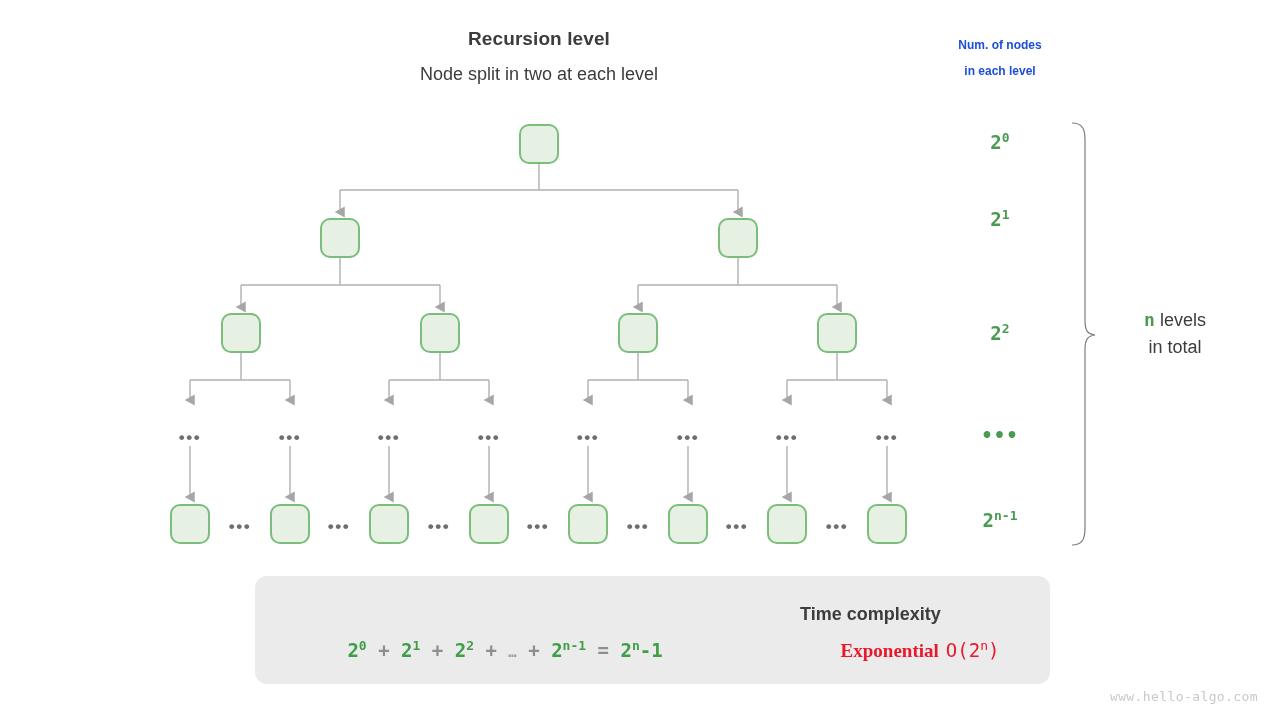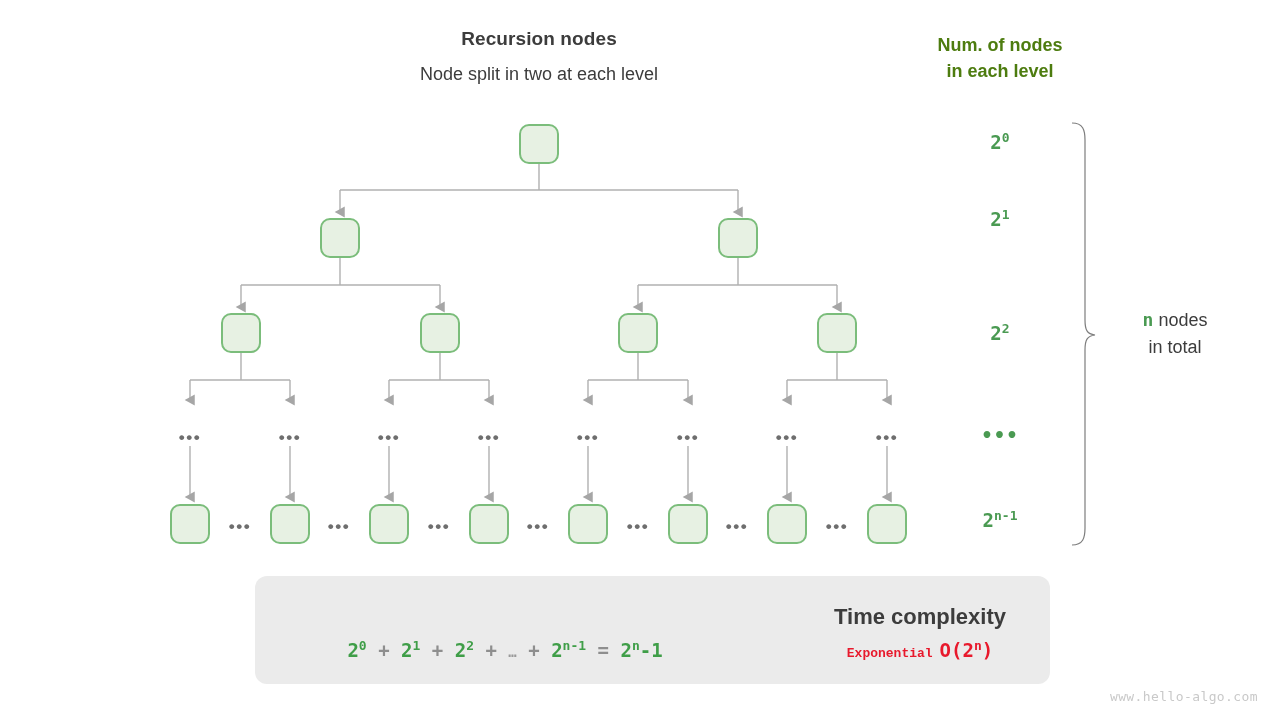--- a/index.html
+++ b/index.html
@@ -40,23 +40,23 @@
     font-size: 18px;
     font-weight: normal;
     color: #3c3c3c;
   }
   #nodes-col-title {
     position: absolute;
     left: 900px;
     top: 32px;
     width: 200px;
     text-align: center;
-    font-size: 18px;
-    font-weight: bold;
-    color: #4d7c0f;
+    font-size: 12px;
+    font-weight: bold;
+    color: #1d4ed8;
     line-height: 26px;
   }
   
   svg.canvas {
     position: absolute;
     left: 0;
     top: 0;
     width: 1280px;
     height: 720px;
   }
@@ -151,42 +151,41 @@
   }
   #ops-formula .dots {
     font-size: 14px;
     color: #9a9a9a;
   }
   #tc-title {
     position: absolute;
     left: 800px;
     top: 604px;
     width: 240px;
-    text-align: center;
-    font-size: 22px;
+    font-size: 18px;
     font-weight: bold;
     color: #3c3c3c;
   }
   #tc-value {
     position: absolute;
     left: 790px;
     top: 639px;
     width: 260px;
     text-align: center;
     white-space: nowrap;
     color: #e8192c;
   }
   #tc-value .word {
-    font-family: Liberation Mono, monospace;
-    font-weight: bold;
-    font-size: 13px;
+    font-family: Liberation Serif, serif;
+    font-weight: bold;
+    font-size: 19px;
   }
   #tc-value .bigo {
     font-family: "DejaVu Sans Mono", monospace;
-    font-weight: bold;
+    font-weight: normal;
     font-size: 19px;
     margin-left: 7px;
   }
   #tc-value sup {
     font-size: 13px;
     vertical-align: super;
     line-height: 0;
   }
   
   #watermark {
@@ -198,21 +197,21 @@
     color: #c9c9c9;
     letter-spacing: .4px;
     margin-left: 31px;
   }
 </style>
 </head>
 <body>
 
 <div class="stage">
 
-  <div id="tree-title">Recursion nodes</div>
+  <div id="tree-title">Recursion level</div>
   <div id="tree-subtitle">Node split in two at each level</div>
   <div id="nodes-col-title">
     <span>Num. of nodes</span><br>
     <span>in each level</span>
   </div>
 
   <svg class="canvas" viewBox="0 0 1280 720">
     <defs>
       <marker id="arr" markerWidth="9" markerHeight="9" refX="4.5" refY="4.2" orient="auto">
         <path d="M0.6,0.8 L8.4,0.8 L4.5,8 Z" fill="#a6a6a6"></path>
@@ -312,21 +311,21 @@
   </div>
   <div class="level-label dots" style="left:940px; top:424px;">
     <span>•••</span>
   </div>
   <div class="level-label" style="left:940px; top:509px;">
     <span>2</span><sup>n-1</sup>
   </div>
 
   <div id="levels-total">
     <span class="nvar">n</span>
-    <span>nodes</span><br>
+    <span>levels</span><br>
     <span>in total</span>
   </div>
 
   <div class="tree-dots" style="left:170px; top:429px;"><span>•••</span></div>
   <div class="tree-dots" style="left:270px; top:429px;"><span>•••</span></div>
   <div class="tree-dots" style="left:369px; top:429px;"><span>•••</span></div>
   <div class="tree-dots" style="left:469px; top:429px;"><span>•••</span></div>
   <div class="tree-dots" style="left:568px; top:429px;"><span>•••</span></div>
   <div class="tree-dots" style="left:668px; top:429px;"><span>•••</span></div>
   <div class="tree-dots" style="left:767px; top:429px;"><span>•••</span></div>

